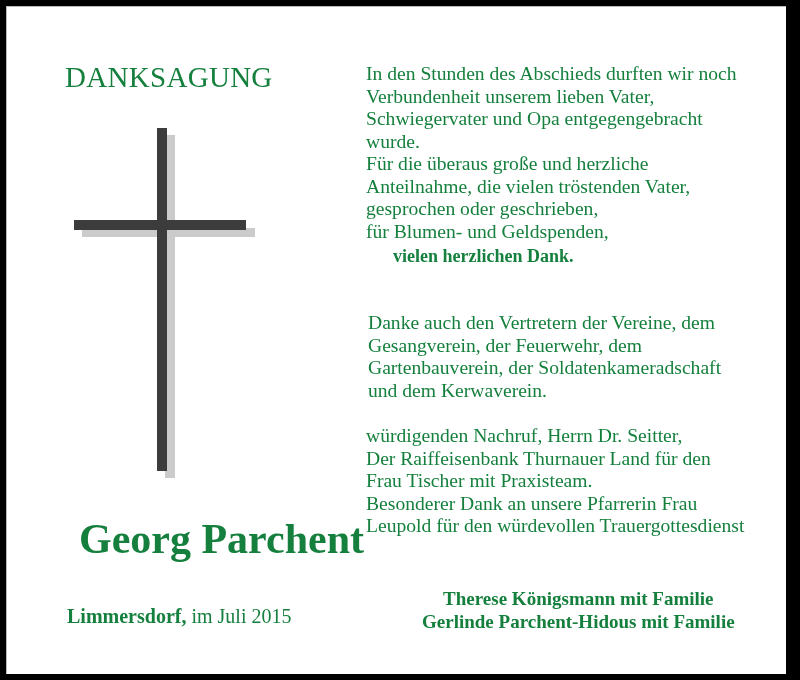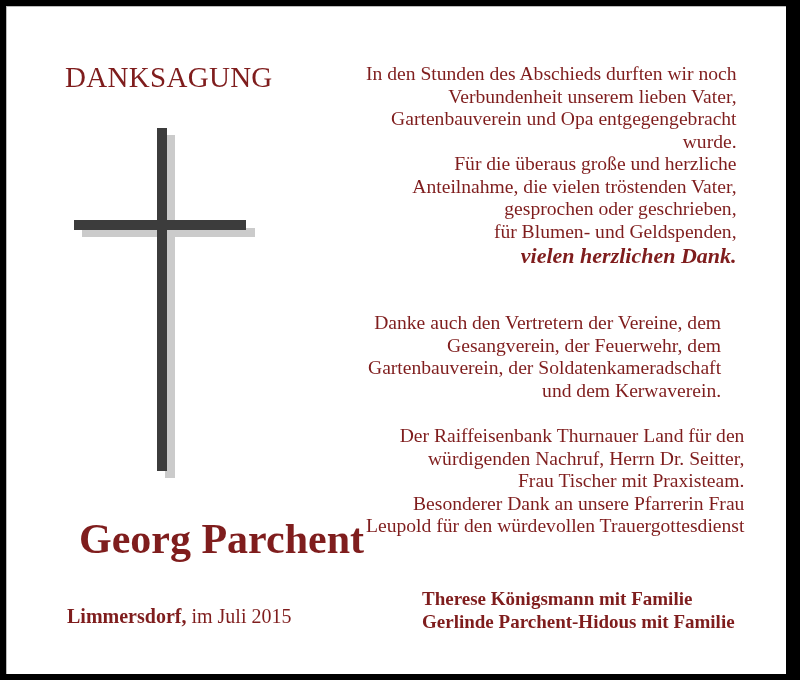--- a/index.html
+++ b/index.html
@@ -2,46 +2,47 @@
 <html><head>
 <meta charset="utf-8">
 <style>
   html, body { margin: 0; padding: 0; }
   body { width: 800px; height: 680px; background: #000; position: relative; overflow: hidden; }
   .frame {
     position: absolute; left: 6px; top: 6px; width: 780px; height: 668px;
     background: #fff; border-left: 1px solid #bbb; border-top: 1px solid #bbb;
     box-sizing: border-box;
   }
-  .serif { font-family: "Liberation Serif", "DejaVu Serif", serif; color: #7f1d1d; }
+  .serif { font-family: "Liberation Serif", "DejaVu Serif", serif; color: #15803d; }
   .title {
     position: absolute; left: 58px; top: 54px; font-size: 29px; letter-spacing: 0.3px;
     white-space: nowrap;
   }
   .cross-part { position: absolute; }
   .shadow { background: #cbcbcb; }
   .bar { background: #3c3c3c; }
   .name {
     position: absolute; left: 72px; top: 508px; font-size: 42px; font-weight: bold; white-space: nowrap;
   }
   .place {
     position: absolute; left: 60px; top: 598px; font-size: 20px; white-space: nowrap;
   }
   .place b { font-weight: bold; }
   .para {
     position: absolute; left: 359px; font-size: 19.6px; line-height: 22.5px; white-space: nowrap;
   }
-  .para div { height: 22.5px; text-align: right; }
+  .para div { height: 22.5px; }
   .p1 { top: 56px; }
-  .thanks { font-weight: bold; font-style: italic; font-size: 22px; margin-top: 2px; }
+  .thanks { font-weight: bold; font-size: 18px; margin-top: 2px; margin-left: 27px; }
   .p2 { top: 305px; left: 361px; }
   .p3 { top: 418px; }
   .sign {
     position: absolute; left: 415px; top: 580px; font-size: 19px; font-weight: bold; line-height: 23px;
     white-space: nowrap;
+    text-align: center;
   }
 </style>
 </head>
 <body>
 
 <div class="frame">
 
   <div class="title serif">DANKSAGUNG</div>
 
   <div>
@@ -53,39 +54,39 @@
 
   <div class="name serif">Georg Parchent</div>
 
   <div class="place serif">
     <b>Limmersdorf,</b><span> im Juli 2015</span>
   </div>
 
   <div class="para p1 serif">
     <div>In den Stunden des Abschieds durften wir noch</div>
     <div>Verbundenheit unserem lieben Vater,</div>
-    <div>Gartenbauverein und Opa entgegengebracht</div>
+    <div>Schwiegervater und Opa entgegengebracht</div>
     <div>wurde.</div>
     <div>Für die überaus große und herzliche</div>
     <div>Anteilnahme, die vielen tröstenden Vater,</div>
     <div>gesprochen oder geschrieben,</div>
     <div>für Blumen- und Geldspenden,</div>
     <div class="thanks">vielen herzlichen Dank.</div>
   </div>
 
   <div class="para p2 serif">
     <div>Danke auch den Vertretern der Vereine, dem</div>
     <div>Gesangverein, der Feuerwehr, dem</div>
     <div>Gartenbauverein, der Soldatenkameradschaft</div>
     <div>und dem Kerwaverein.</div>
   </div>
 
   <div class="para p3 serif">
+    <div>würdigenden Nachruf, Herrn Dr. Seitter,</div>
     <div>Der Raiffeisenbank Thurnauer Land für den</div>
-    <div>würdigenden Nachruf, Herrn Dr. Seitter,</div>
     <div>Frau Tischer mit Praxisteam.</div>
     <div>Besonderer Dank an unsere Pfarrerin Frau</div>
     <div>Leupold für den würdevollen Trauergottesdienst</div>
   </div>
 
   <div class="sign serif">
     <div>Therese Königsmann mit Familie</div>
     <div>Gerlinde Parchent-Hidous mit Familie</div>
   </div>
 

